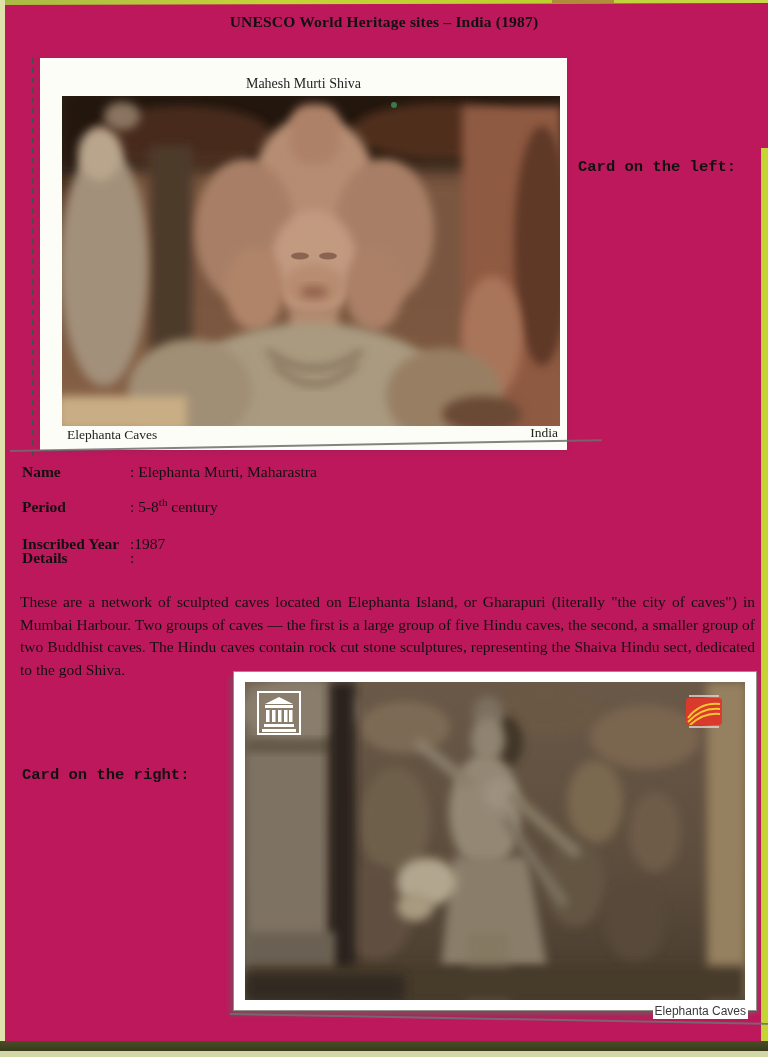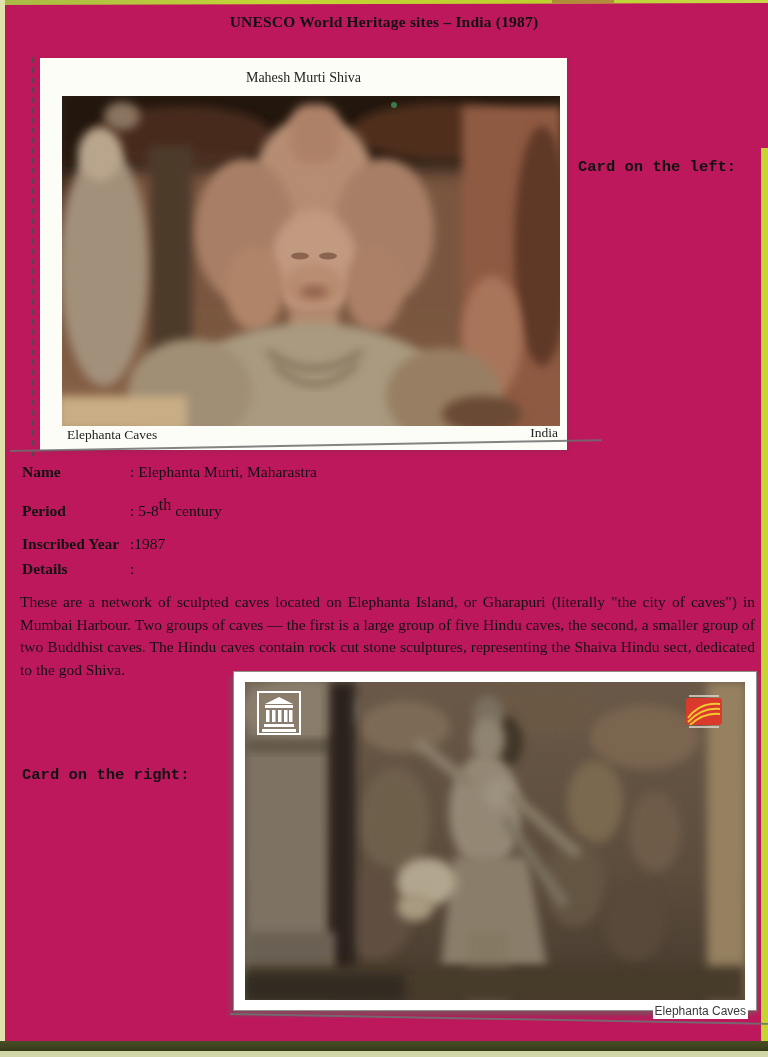--- a/index.html
+++ b/index.html
@@ -29,21 +29,21 @@
 
   .pocket-dash{position:absolute;left:32px;top:57px;height:399px;width:0;
     border-left:2px dashed #4c4c4c;}
 
   
   .card-top{
     position:absolute;left:40px;top:58px;width:527px;height:392px;
     background:#fdfdf8;box-shadow:0 2px 5px rgba(60,60,50,.18);
   }
   .card-top .caption{
-    position:absolute;left:0;top:12px;width:100%;text-align:center;
+    position:absolute;left:0;top:18px;width:100%;text-align:center;
     font-size:14px;color:#222;
   }
   .photo-top{
     position:absolute;left:22px;top:38px;width:498px;height:330px;overflow:hidden;background:#55381f;
   }
   .card-top .label-left{
     position:absolute;left:27px;top:369px;font-size:13.5px;color:#222;
   }
   .card-top .label-right{
     position:absolute;right:9px;top:367px;font-size:13.5px;color:#222;
@@ -58,22 +58,22 @@
   .note-left{position:absolute;left:578px;top:158px;width:180px;}
   .note-heading{font-size:15.5px;font-weight:bold;font-family:Liberation Mono, monospace;}
   .note-left .note-body{
     margin-top:14px;font-size:15.5px;line-height:27.5px;text-align:justify;
   }
 
   
   .details{position:absolute;left:22px;top:463px;width:560px;font-size:15.5px;}
   .details .row{position:absolute;left:0;white-space:nowrap;}
   .details .row .lbl{display:inline-block;width:108px;font-weight:bold;}
-  .details .row sup{font-size:16px;}
-  .r0{top:0;} .r1{top:33px;} .r2{top:72px;} .r3{top:97px;}
+  .details .row sup{font-size:11px;}
+  .r0{top:0;} .r1{top:33px;} .r2{top:72px;} .r3{top:86px;}
 
   .description{
     position:absolute;left:20px;top:591px;width:735px;
     font-size:15.5px;line-height:22.6px;text-align:justify;margin:0;
   }
 
   .note-right{position:absolute;left:22px;top:766px;width:178px;}
   .note-right .note-body{margin-top:15px;font-size:15.5px;line-height:27px;}
 
   

